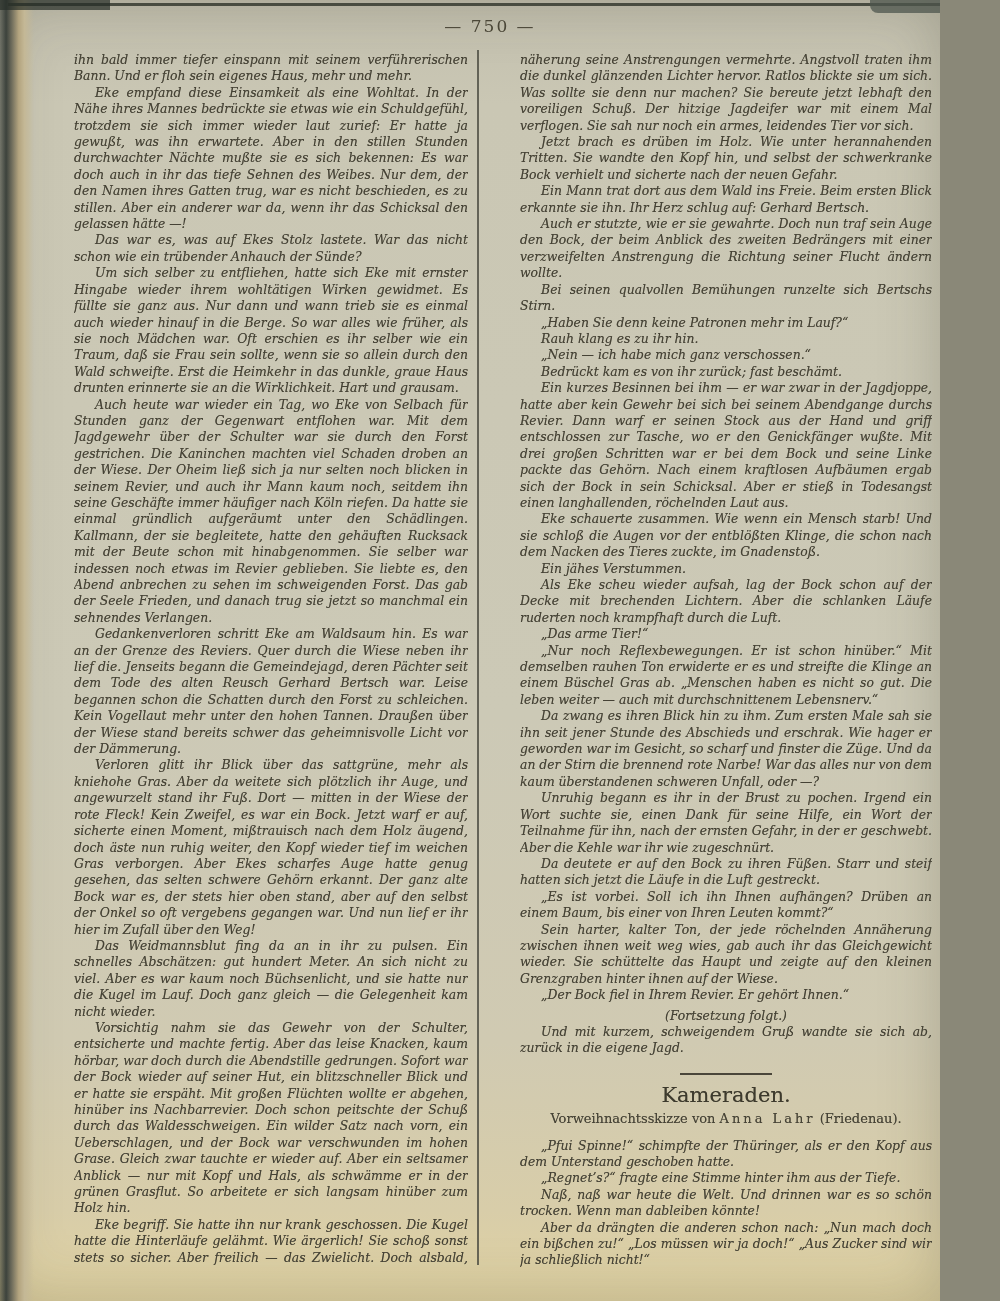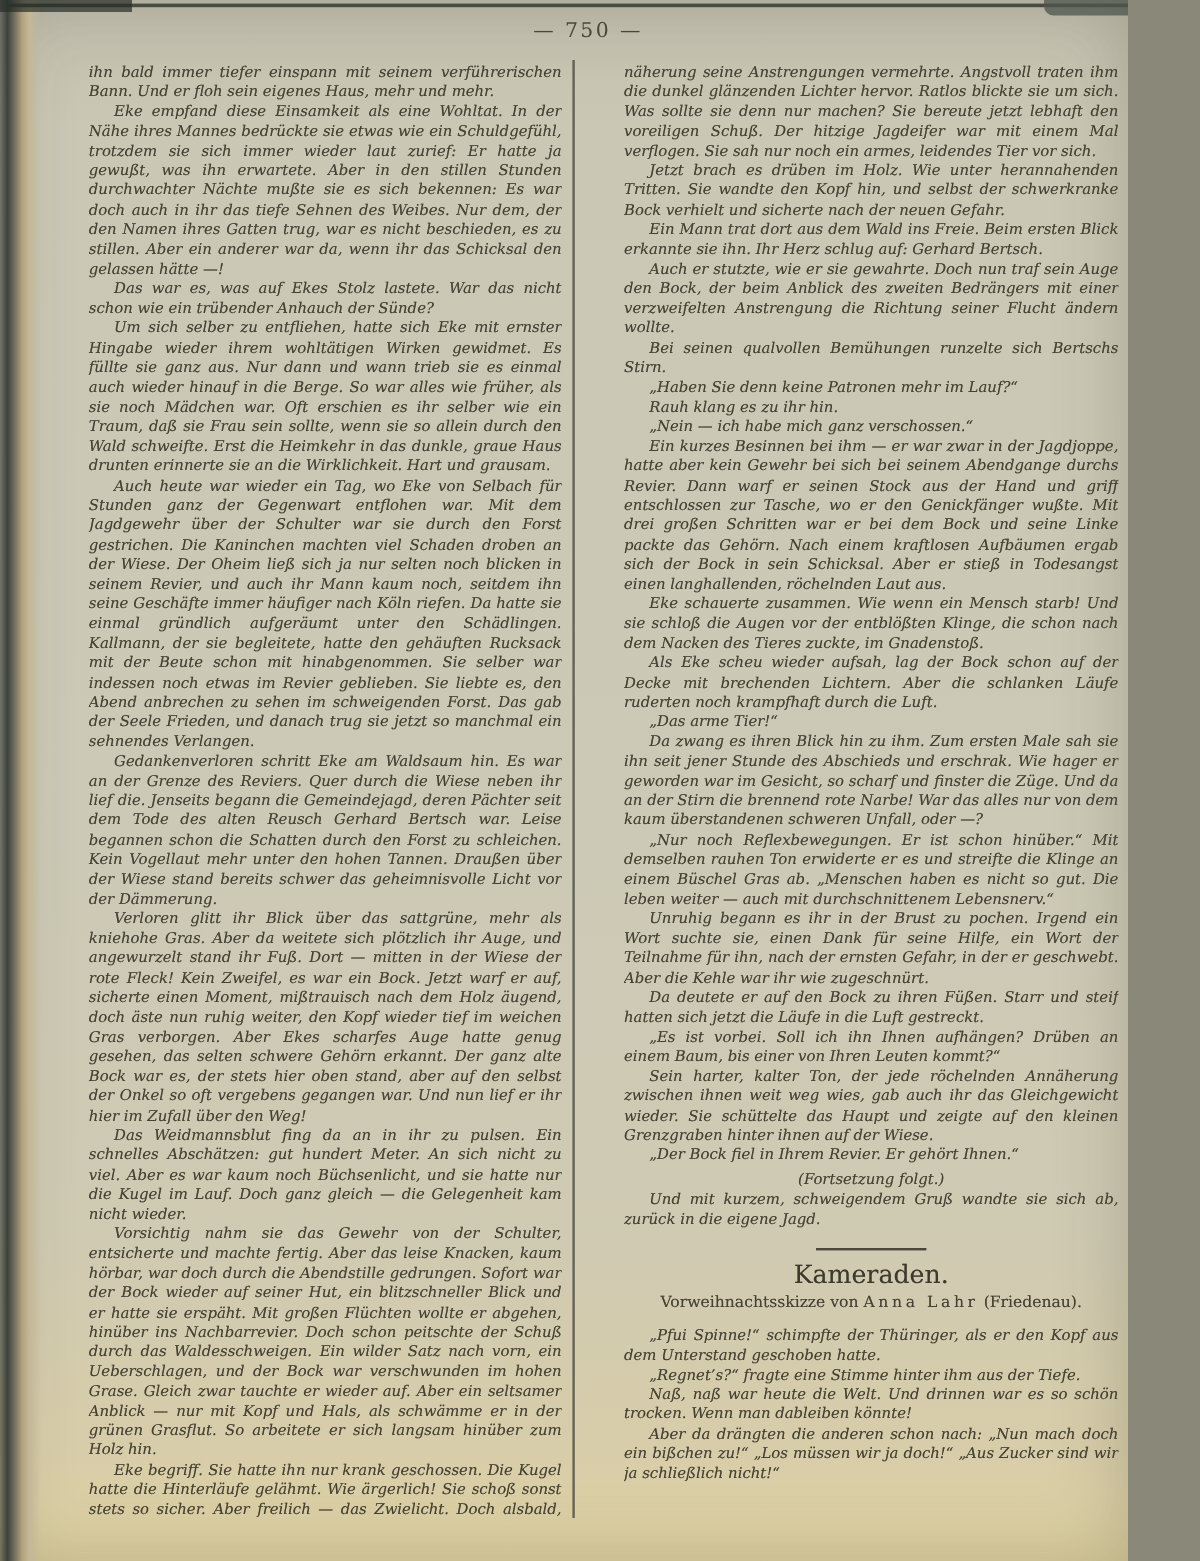--- a/index.html
+++ b/index.html
@@ -60,26 +60,28 @@
   <div id="col2" class="col">
     <div>
         <p class="para first">näherung seine Anstrengungen vermehrte. Angstvoll traten ihm die dunkel glänzenden Lichter hervor. Ratlos blickte sie um sich. Was sollte sie denn nur machen? Sie bereute jetzt lebhaft den voreiligen Schuß. Der hitzige Jagdeifer war mit einem Mal verflogen. Sie sah nur noch ein armes, leidendes Tier vor sich.</p>
         <p class="para">Jetzt brach es drüben im Holz. Wie unter herannahenden Tritten. Sie wandte den Kopf hin, und selbst der schwerkranke Bock verhielt und sicherte nach der neuen Gefahr.</p>
         <p class="para">Ein Mann trat dort aus dem Wald ins Freie. Beim ersten Blick erkannte sie ihn. Ihr Herz schlug auf: Gerhard Bertsch.</p>
         <p class="para">Auch er stutzte, wie er sie gewahrte. Doch nun traf sein Auge den Bock, der beim Anblick des zweiten Bedrängers mit einer verzweifelten Anstrengung die Richtung seiner Flucht ändern wollte.</p>
         <p class="para">Bei seinen qualvollen Bemühungen runzelte sich Bertschs Stirn.</p>
         <p class="para">„Haben Sie denn keine Patronen mehr im Lauf?“</p>
         <p class="para">Rauh klang es zu ihr hin.</p>
         <p class="para">„Nein — ich habe mich ganz verschossen.“</p>
+        <p class="para">Bedrückt kam es von ihr zurück; fast beschämt.</p>
         <p class="para">Ein kurzes Besinnen bei ihm — er war zwar in der Jagdjoppe, hatte aber kein Gewehr bei sich bei seinem Abendgange durchs Revier. Dann warf er seinen Stock aus der Hand und griff entschlossen zur Tasche, wo er den Genickfänger wußte. Mit drei großen Schritten war er bei dem Bock und seine Linke packte das Gehörn. Nach einem kraftlosen Aufbäumen ergab sich der Bock in sein Schicksal. Aber er stieß in Todesangst einen langhallenden, röchelnden Laut aus.</p>
         <p class="para">Eke schauerte zusammen. Wie wenn ein Mensch starb! Und sie schloß die Augen vor der entblößten Klinge, die schon nach dem Nacken des Tieres zuckte, im Gnadenstoß.</p>
+        <p class="para">Ein jähes Verstummen.</p>
         <p class="para">Als Eke scheu wieder aufsah, lag der Bock schon auf der Decke mit brechenden Lichtern. Aber die schlanken Läufe ruderten noch krampfhaft durch die Luft.</p>
         <p class="para">„Das arme Tier!“</p>
+        <p class="para">„Nur noch Reflexbewegungen. Er ist schon hinüber.“ Mit demselben rauhen Ton erwiderte er es und streifte die Klinge an einem Büschel Gras ab. „Menschen haben es nicht so gut. Die leben weiter — auch mit durchschnittenem Lebensnerv.“</p>
         <p class="para">Da zwang es ihren Blick hin zu ihm. Zum ersten Male sah sie ihn seit jener Stunde des Abschieds und erschrak. Wie hager er geworden war im Gesicht, so scharf und finster die Züge. Und da an der Stirn die brennend rote Narbe! War das alles nur von dem kaum überstandenen schweren Unfall, oder —?</p>
-        <p class="para">„Nur noch Reflexbewegungen. Er ist schon hinüber.“ Mit demselben rauhen Ton erwiderte er es und streifte die Klinge an einem Büschel Gras ab. „Menschen haben es nicht so gut. Die leben weiter — auch mit durchschnittenem Lebensnerv.“</p>
         <p class="para">Unruhig begann es ihr in der Brust zu pochen. Irgend ein Wort suchte sie, einen Dank für seine Hilfe, ein Wort der Teilnahme für ihn, nach der ernsten Gefahr, in der er geschwebt. Aber die Kehle war ihr wie zugeschnürt.</p>
         <p class="para">Da deutete er auf den Bock zu ihren Füßen. Starr und steif hatten sich jetzt die Läufe in die Luft gestreckt.</p>
         <p class="para">„Es ist vorbei. Soll ich ihn Ihnen aufhängen? Drüben an einem Baum, bis einer von Ihren Leuten kommt?“</p>
         <p class="para">Sein harter, kalter Ton, der jede röchelnden Annäherung zwischen ihnen weit weg wies, gab auch ihr das Gleichgewicht wieder. Sie schüttelte das Haupt und zeigte auf den kleinen Grenzgraben hinter ihnen auf der Wiese.</p>
         <p class="para">„Der Bock fiel in Ihrem Revier. Er gehört Ihnen.“</p>
         <p class="para center">(Fortsetzung folgt.)</p>
         <p class="para">Und mit kurzem, schweigendem Gruß wandte sie sich ab, zurück in die eigene Jagd.</p>
       </div>
     <div class="sectiondivider"></div>
     <h2 class="heading">Kameraden.</h2>

